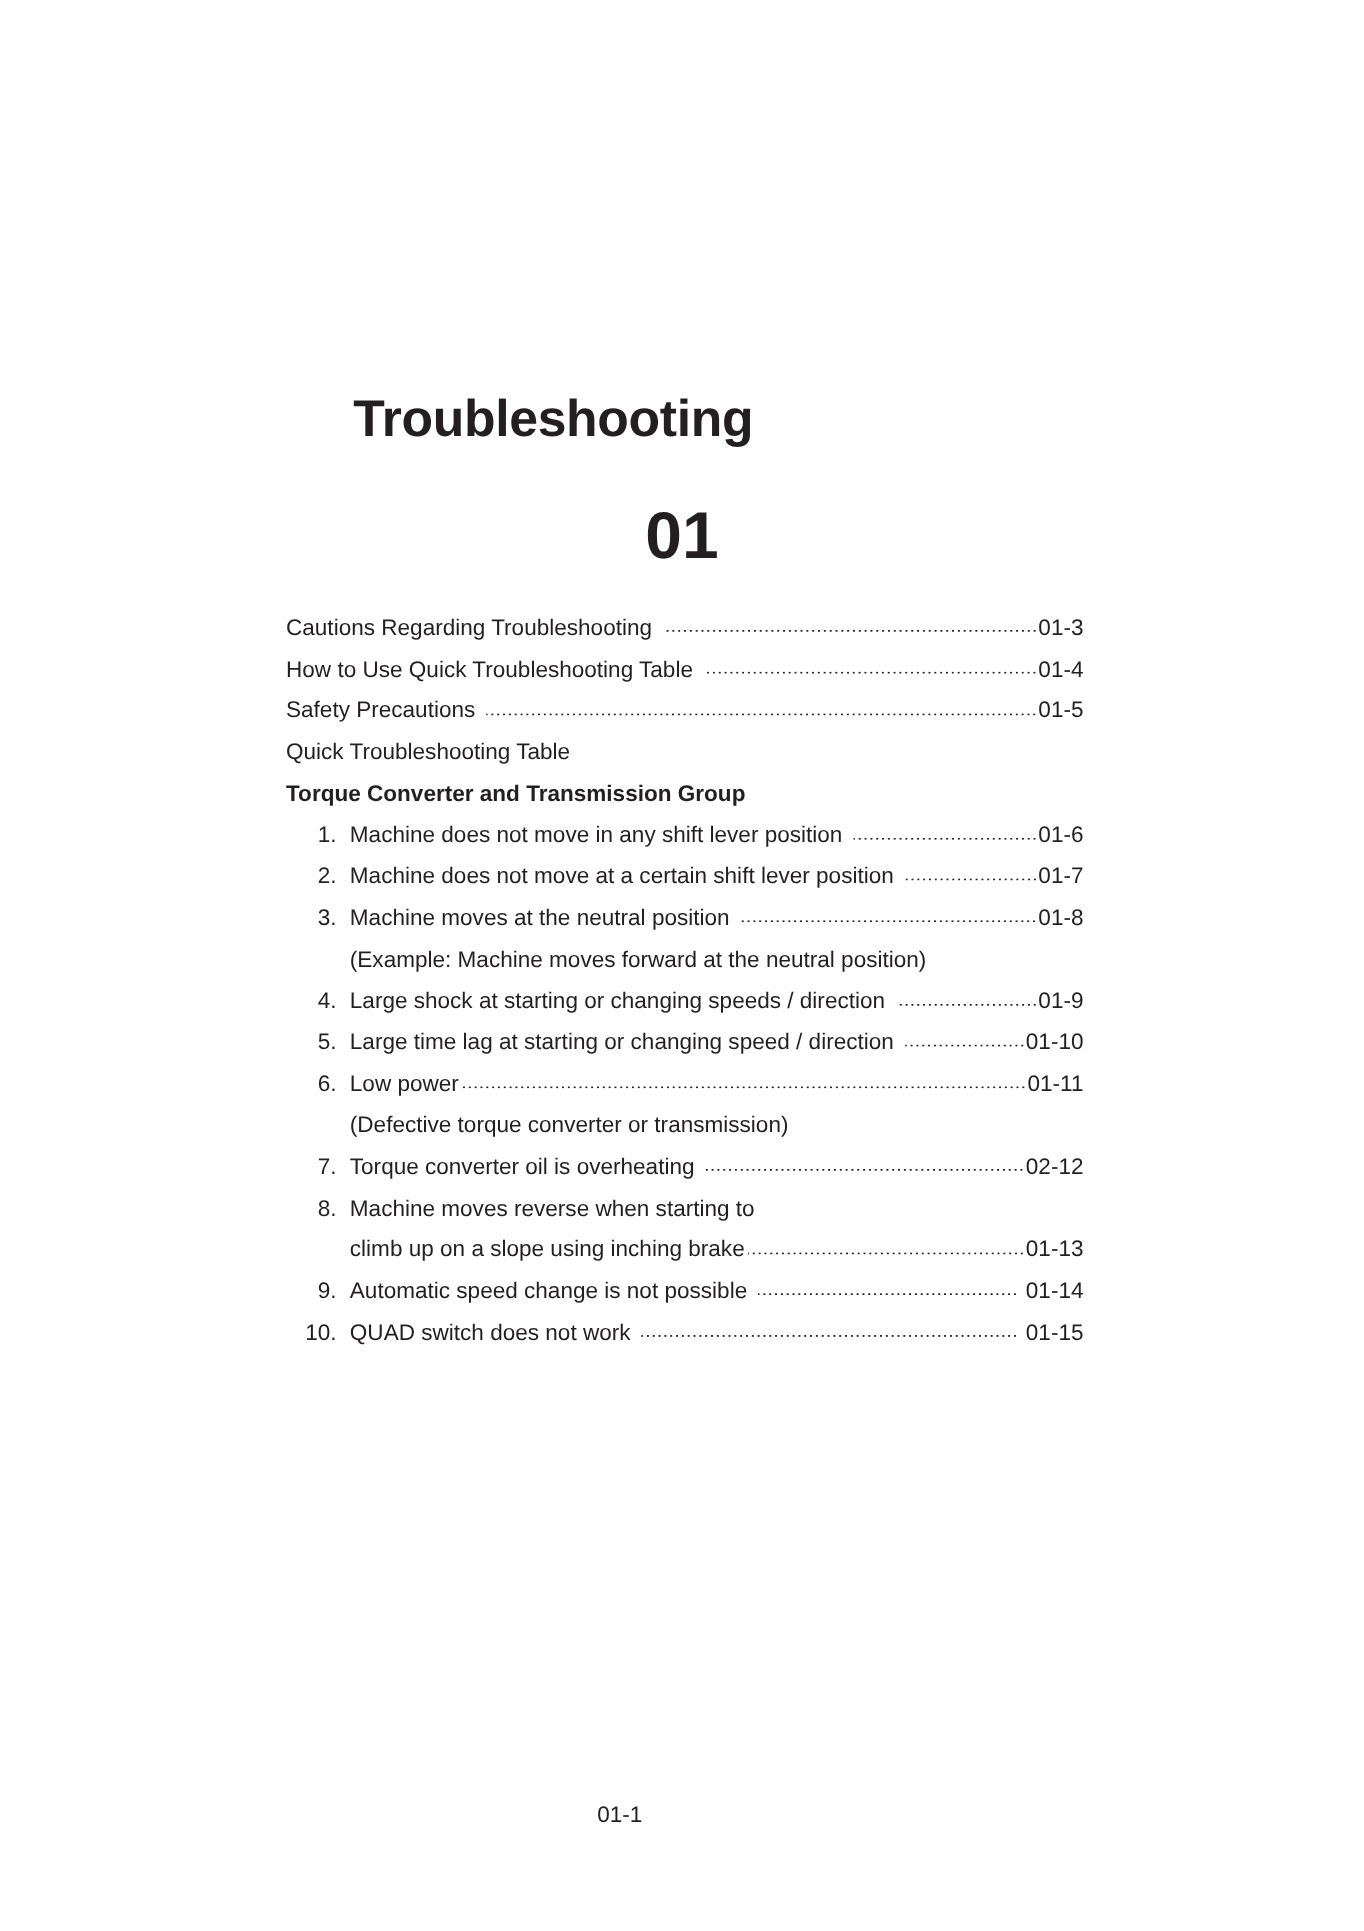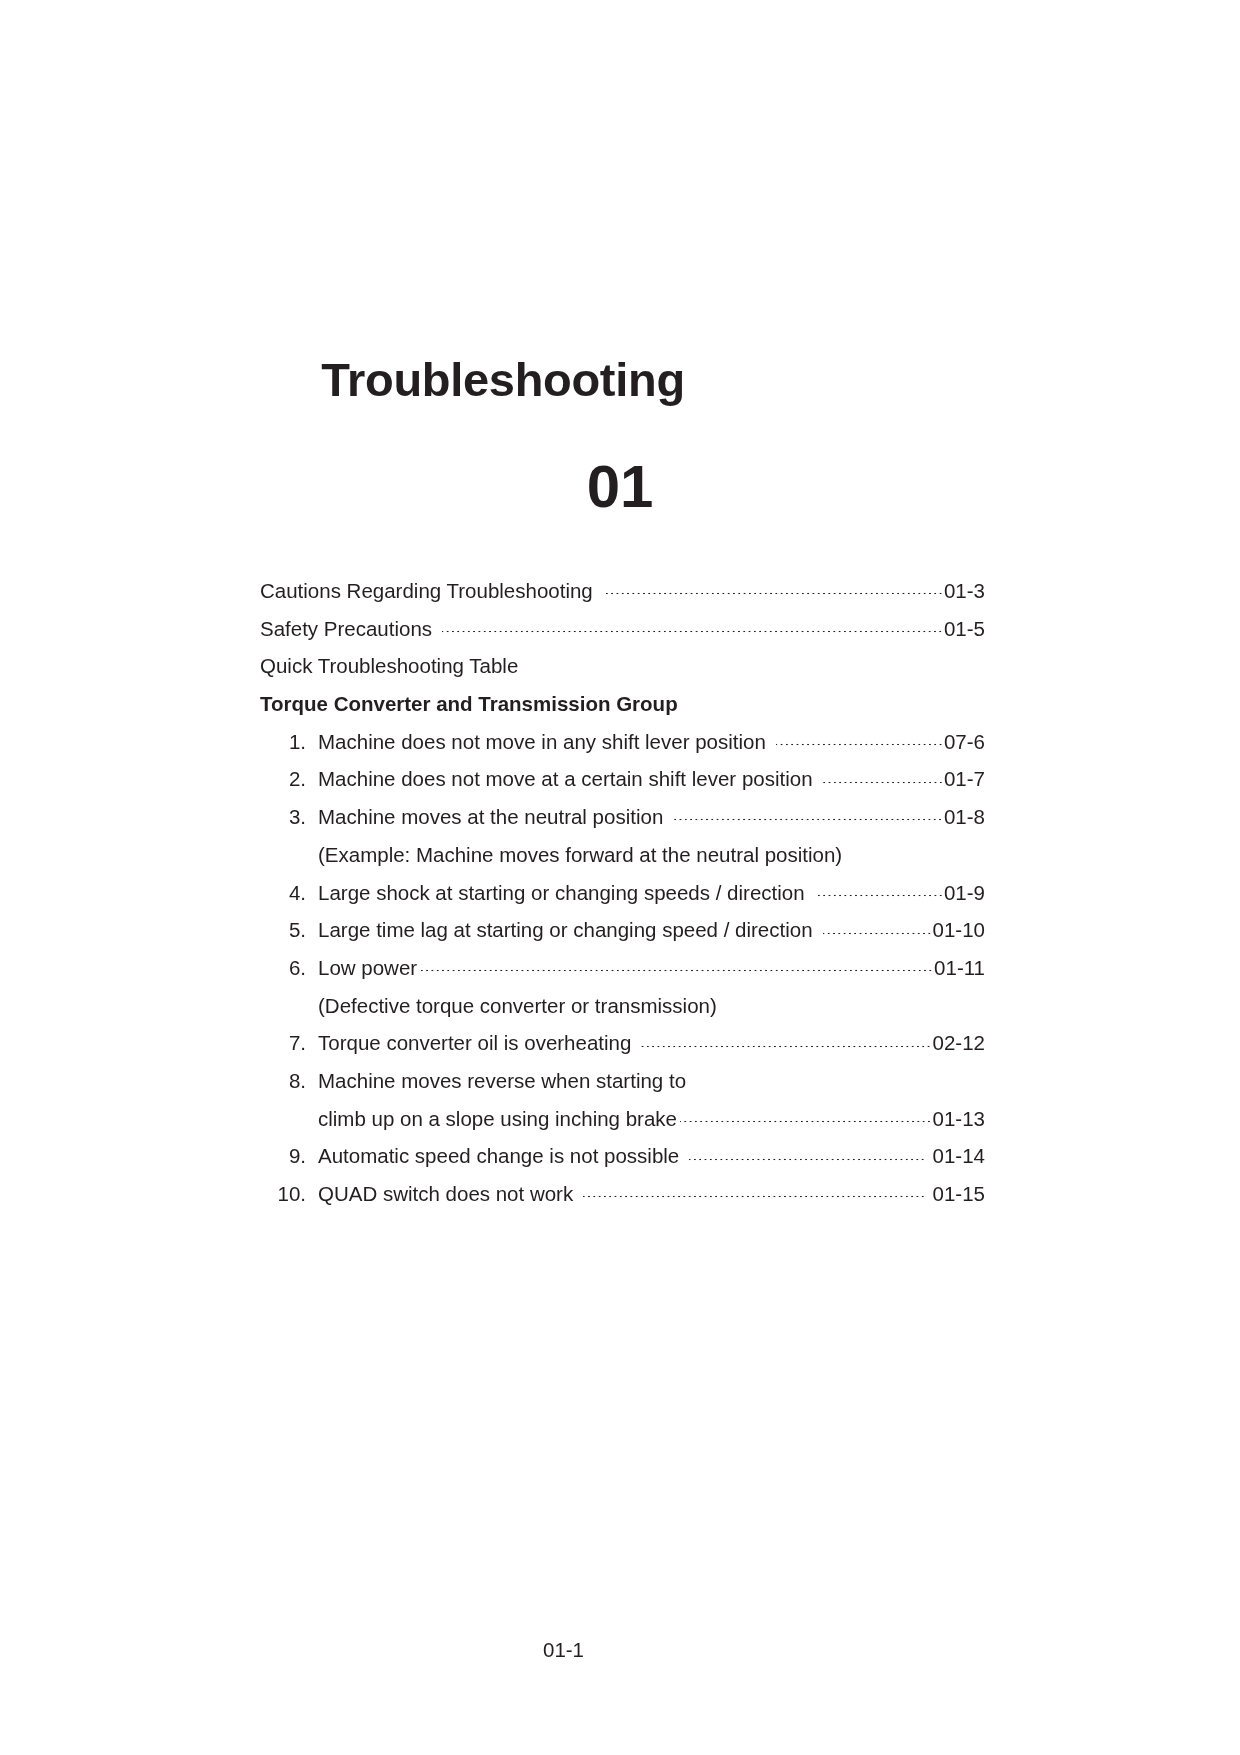--- a/index.html
+++ b/index.html
@@ -10,21 +10,21 @@
   .title {
     position: absolute; left: 0; width: 1006px; top: 352px;
     text-align: center; font-weight: bold; font-size: 47px; letter-spacing: -0.3px;
     margin: 0;
   }
   .chapter {
     position: absolute; left: 0; width: 1240px; top: 452px;
     text-align: center; font-weight: bold; font-size: 60px;
   }
   .toc {
-    position: absolute; left: 260px; top: 572px; width: 725px;
+    position: absolute; left: 260px; top: 552px; width: 725px;
     font-size: 20.5px;
   }
   .row {
     position: relative; height: 37.7px; line-height: 37.7px;
     display: flex; align-items: baseline; white-space: nowrap;
   }
   .row.bold { font-weight: bold; }
   .num { display: inline-block; width: 58px; text-align: right; padding-right: 12px; box-sizing: border-box; flex: none; }
   .indent { display: inline-block; width: 58px; flex: none; }
   .text { flex: none; }
@@ -49,40 +49,45 @@
 <div class="chapter">01</div>
 
 <div class="toc">
 
   <div class="row">
     <span class="text">Cautions Regarding Troubleshooting</span>
     <span class="leader"></span>
     <span class="page">01-3</span>
   </div>
 
+  <div class="row">
+    <span class="text">How to Use Quick Troubleshooting Table</span>
+    <span class="leader"></span>
+    <span class="page">01-4</span>
+  </div>
 
   <div class="row">
     <span class="text">Safety Precautions</span>
     <span class="leader"></span>
     <span class="page">01-5</span>
   </div>
 
   <div class="row">
     <span class="text">Quick Troubleshooting Table</span>
   </div>
 
   <div class="row bold">
     <span class="text">Torque Converter and Transmission Group</span>
   </div>
 
   <div class="row">
     <span class="num">1.</span>
     <span class="text">Machine does not move in any shift lever position</span>
     <span class="leader"></span>
-    <span class="page">07-6</span>
+    <span class="page">01-6</span>
   </div>
 
   <div class="row">
     <span class="num">2.</span>
     <span class="text">Machine does not move at a certain shift lever position</span>
     <span class="leader"></span>
     <span class="page">01-7</span>
   </div>
 
 

